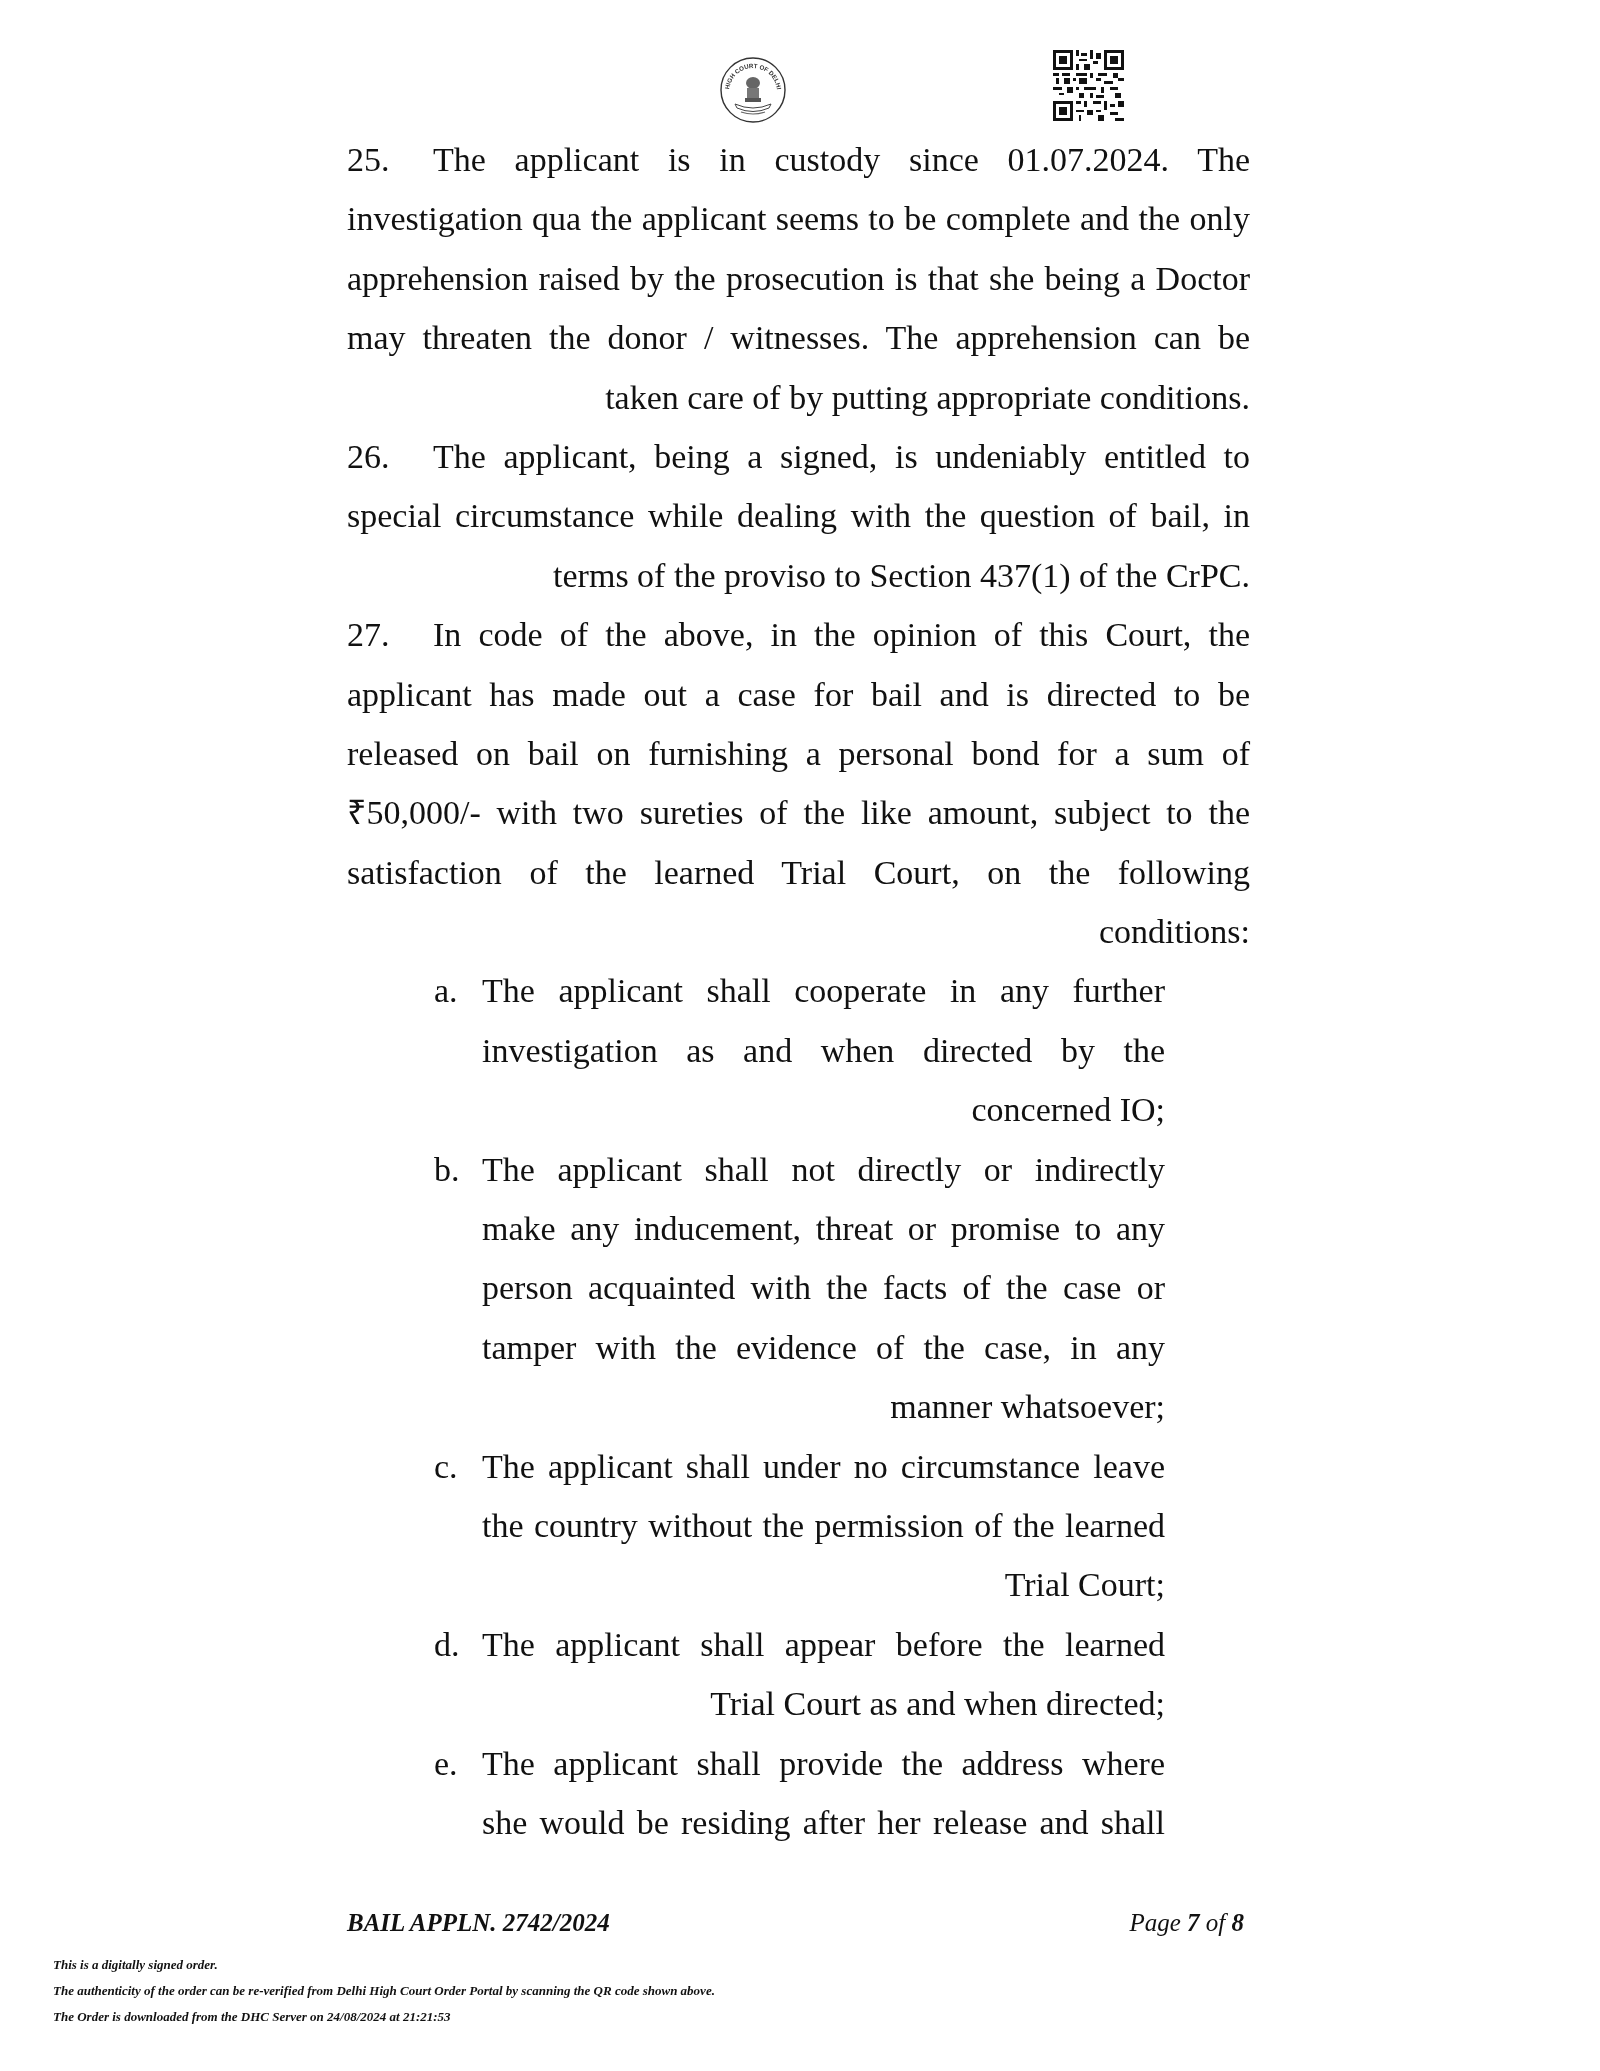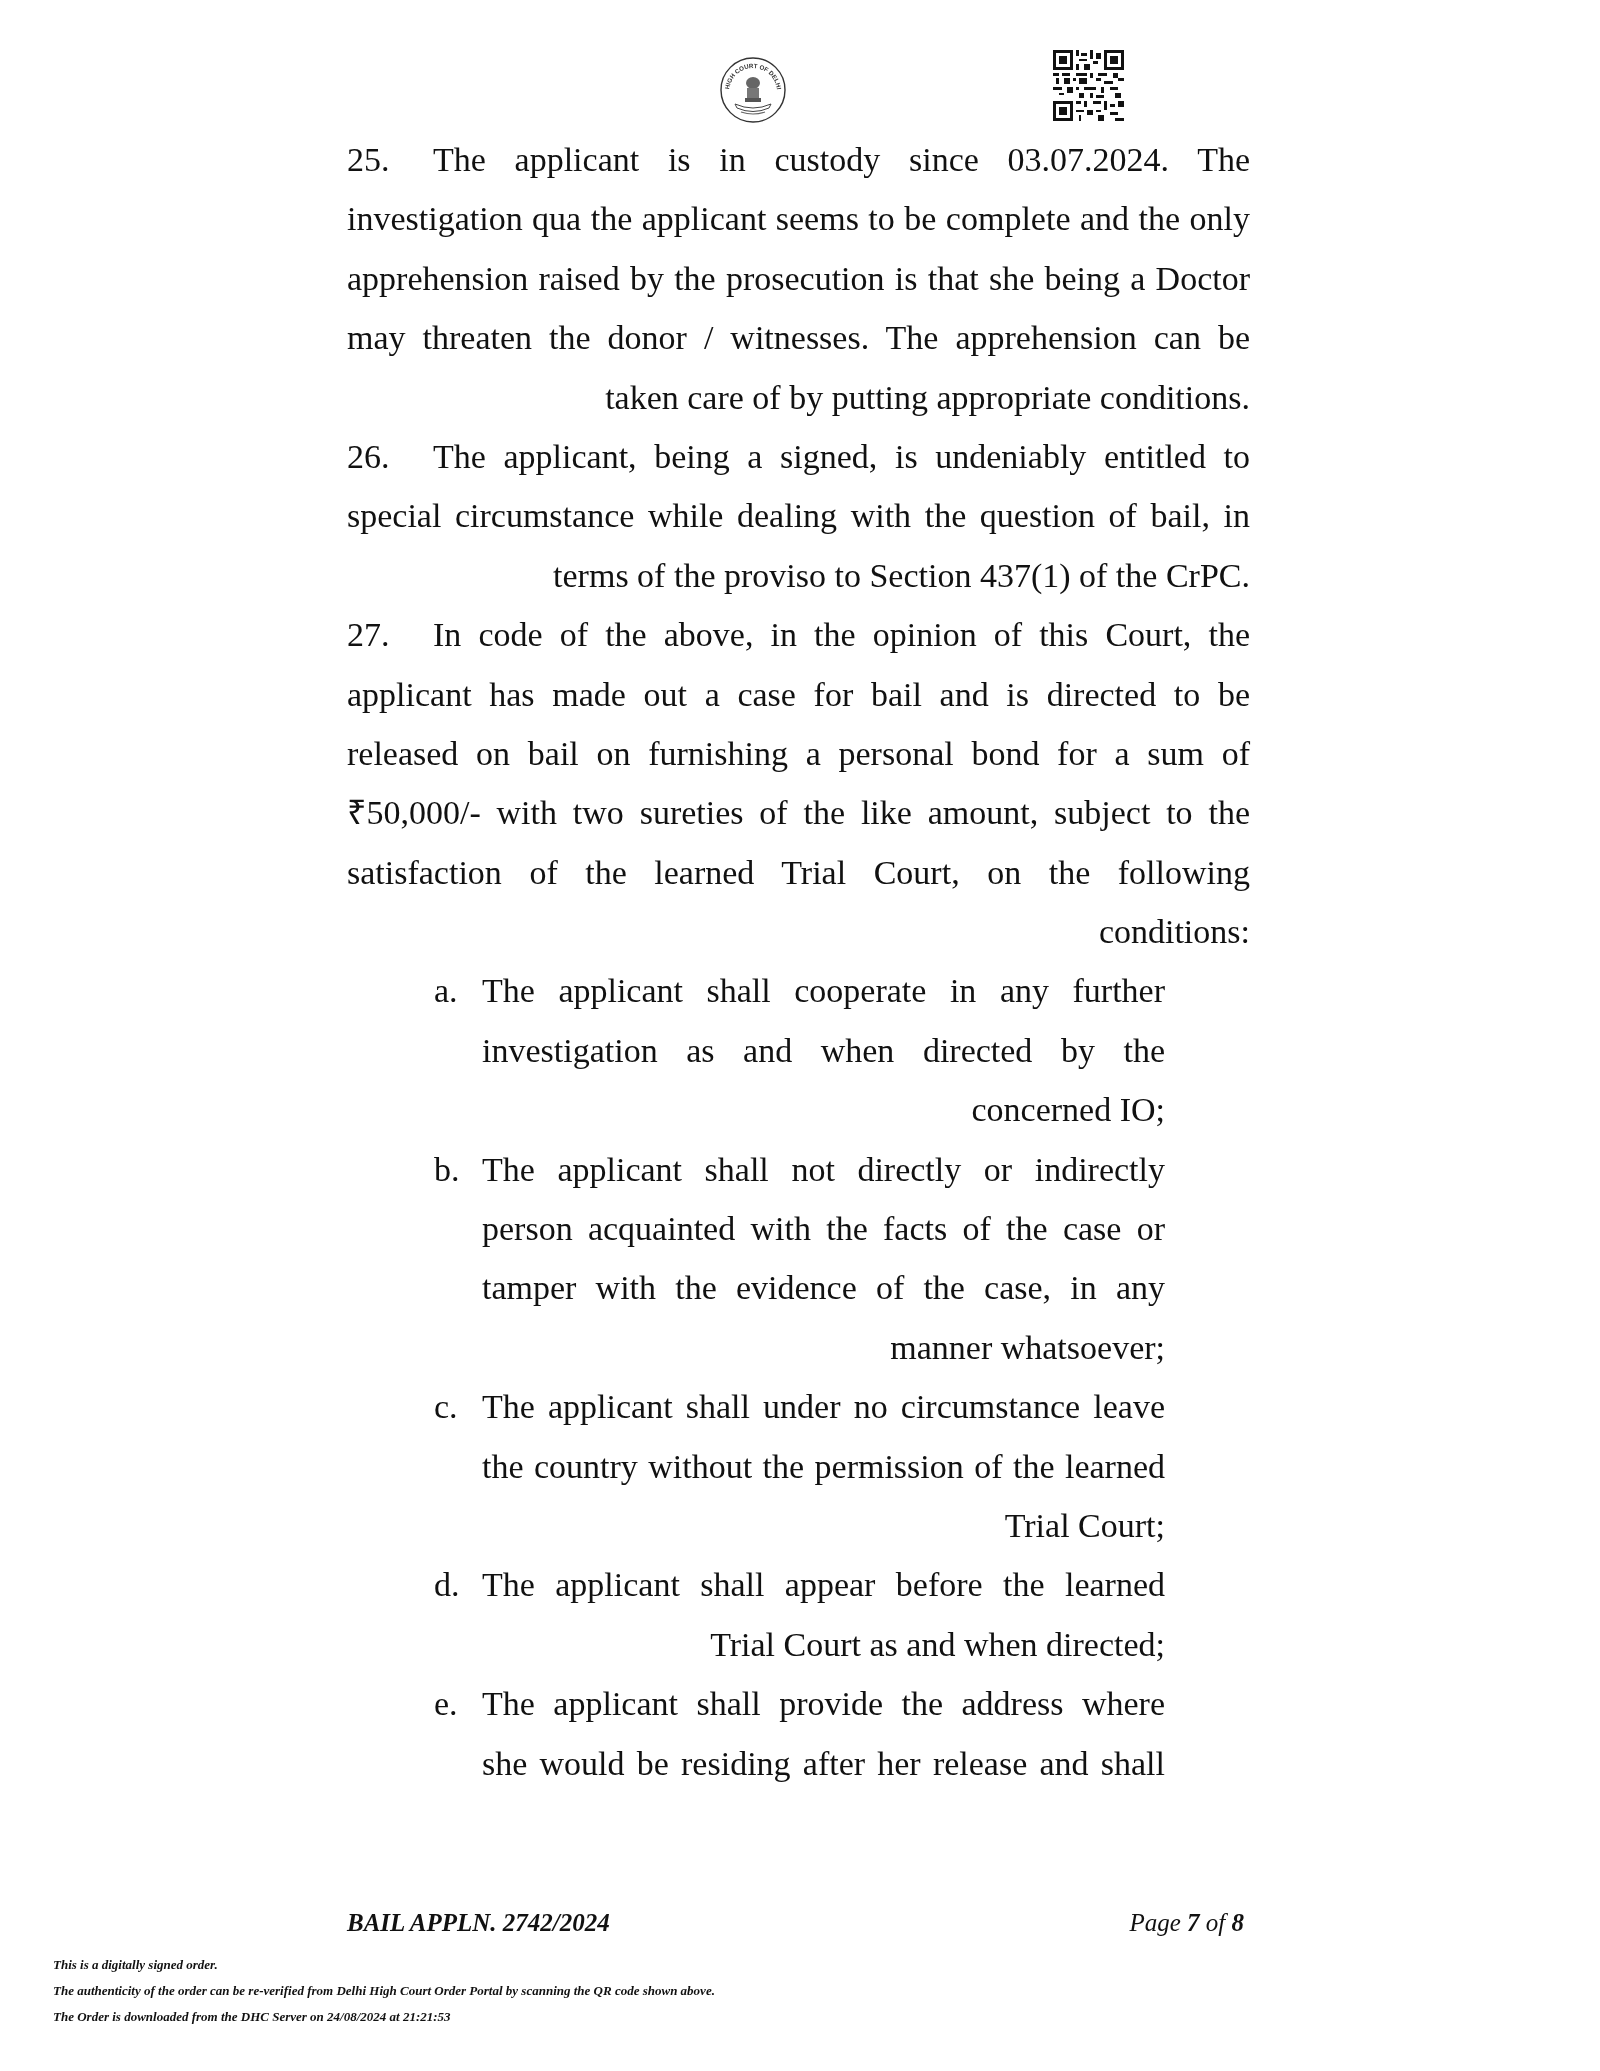--- a/index.html
+++ b/index.html
@@ -116,21 +116,21 @@
         <rect x="20" y="22" width="3" height="1"></rect>
         <rect x="9" y="23" width="1" height="2"></rect>
         <rect x="16" y="23" width="2" height="2"></rect>
         <rect x="22" y="24" width="3" height="1"></rect>
     </g>
   </svg>
 
   <div class="body-text">
 
     <div>
-      <span class="line j"><span class="para-num">25.</span><span>The applicant is in custody since 03.07.2024. The</span></span>
+      <span class="line j"><span class="para-num">25.</span><span>The applicant is in custody since 01.07.2024. The</span></span>
       <span class="line j">investigation qua the applicant seems to be complete and the only</span>
       <span class="line j">apprehension raised by the prosecution is that she being a Doctor</span>
       <span class="line j">may threaten the donor / witnesses. The apprehension can be</span>
       <span class="line l">taken care of by putting appropriate conditions.</span>
     </div>
 
     <div>
       <span class="line j"><span class="para-num">26.</span><span>The applicant, being a signed, is undeniably entitled to</span></span>
       <span class="line j">special circumstance while dealing with the question of bail, in</span>
       <span class="line l">terms of the proviso to Section 437(1) of the CrPC.</span>
@@ -148,20 +148,21 @@
     <div class="list">
       <div class="item">
         <span class="marker">a.</span>
         <span class="line j">The applicant shall cooperate in any further</span>
         <span class="line j">investigation as and when directed by the</span>
         <span class="line l">concerned IO;</span>
       </div>
       <div class="item">
         <span class="marker">b.</span>
         <span class="line j">The applicant shall not directly or indirectly</span>
+        <span class="line j">make any inducement, threat or promise to any</span>
         <span class="line j">person acquainted with the facts of the case or</span>
         <span class="line j">tamper with the evidence of the case, in any</span>
         <span class="line l">manner whatsoever;</span>
       </div>
       <div class="item">
         <span class="marker">c.</span>
         <span class="line j">The applicant shall under no circumstance leave</span>
         <span class="line j">the country without the permission of the learned</span>
         <span class="line l">Trial Court;</span>
       </div>

